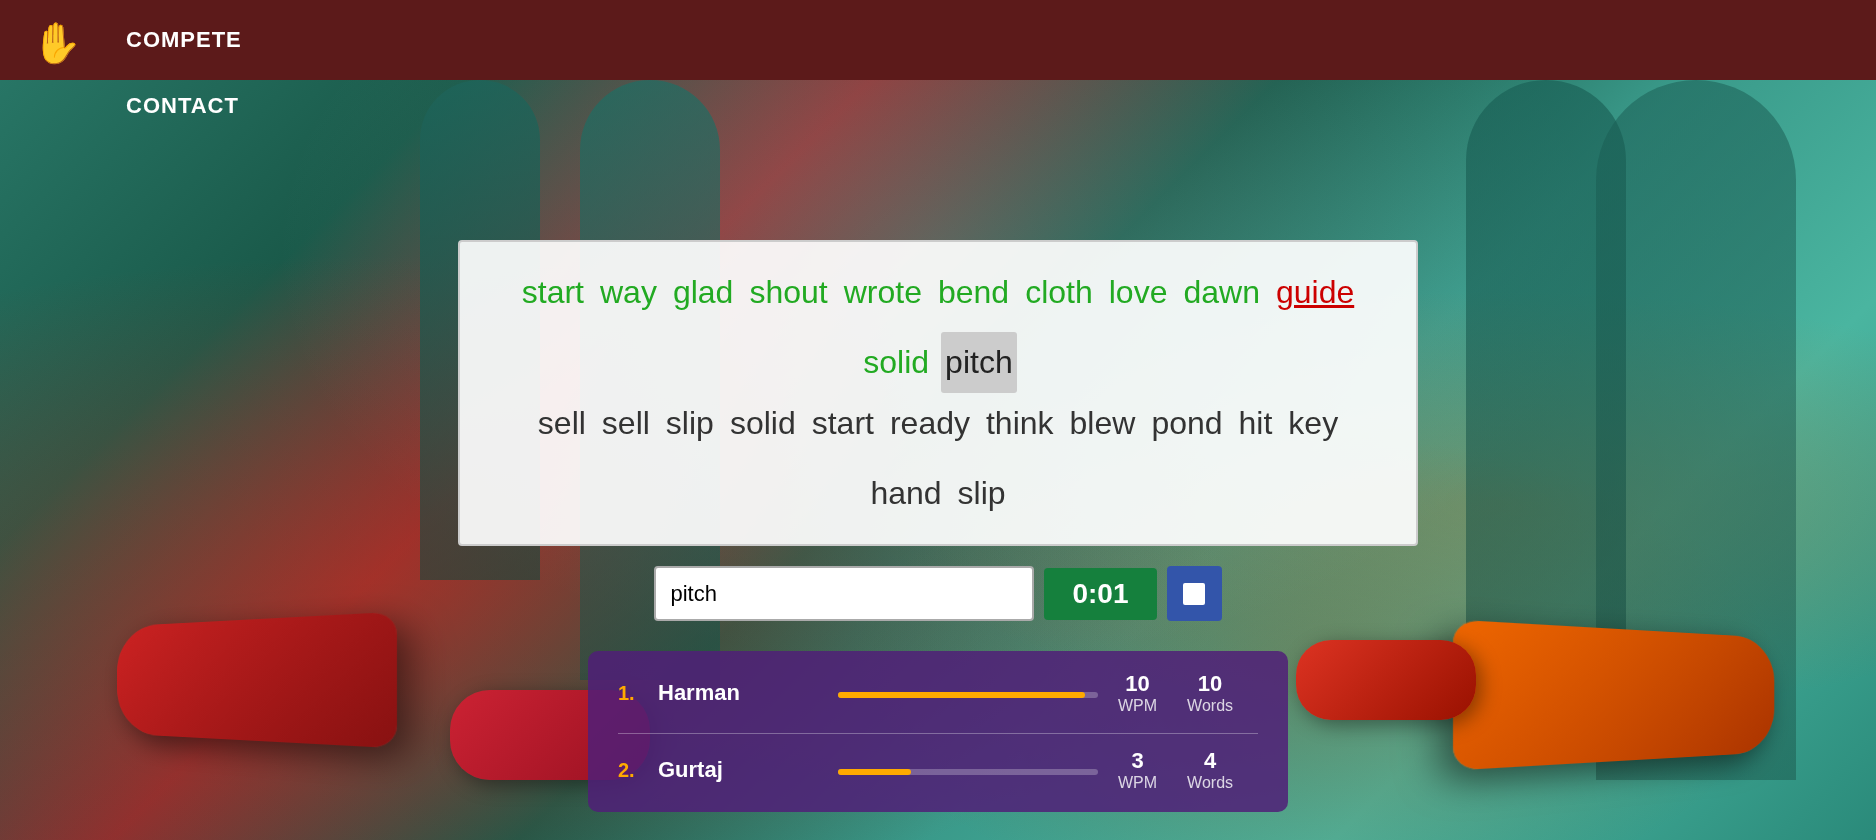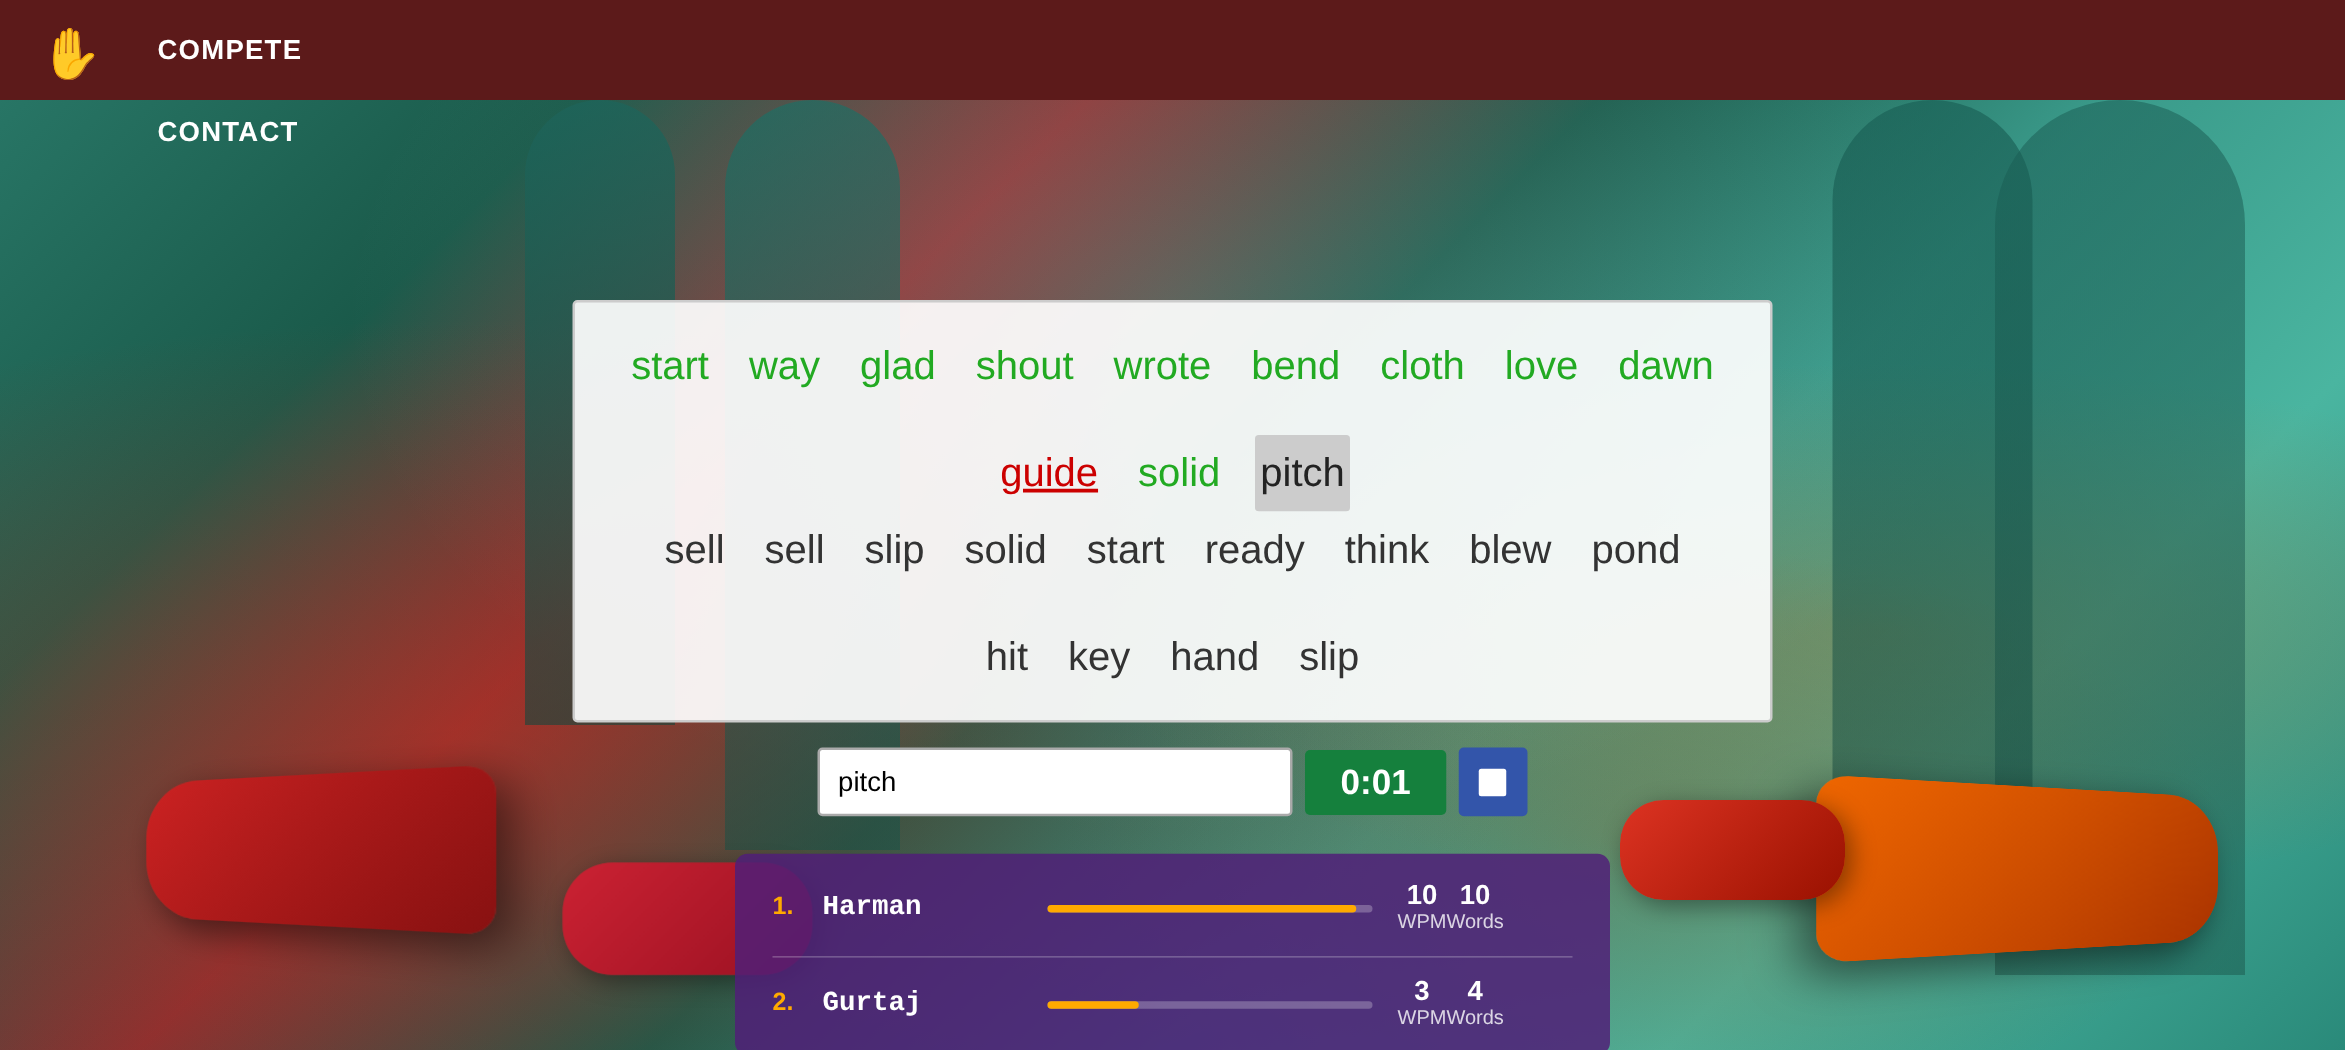--- a/index.html
+++ b/index.html
@@ -116,21 +116,21 @@
       width: 960px;
       margin-bottom: 20px;
       text-align: center;
       line-height: 1.8;
     }
 
     .word-row {
       display: flex;
       flex-wrap: wrap;
       justify-content: center;
-      gap: 24px;
+      gap: 8px;
     }
 
     .word {
       font-size: 32px;
       font-weight: normal;
       padding: 2px 4px;
     }
 
     .word.typed-correct { color: #22aa22; }
     .word.typed-error { color: #cc0000; text-decoration: underline; }
@@ -209,21 +209,20 @@
       font-size: 20px;
       font-weight: bold;
       min-width: 40px;
     }
 
     .player-name {
       color: white;
       font-size: 22px;
       font-weight: bold;
       min-width: 160px;
-      font-family: Liberation Mono, monospace;
     }
 
     .player-bar-container {
       flex: 1;
       margin: 0 20px;
     }
 
     .player-bar-bg {
       width: 100%;
       height: 6px;
@@ -233,20 +232,21 @@
     }
 
     .player-bar-fill {
       height: 6px;
       background: #ffaa00;
       border-radius: 3px;
     }
 
     .player-stats {
       display: flex;
+      gap: 30px;
       min-width: 140px;
     }
 
     .stat-block {
       text-align: center;
     }
 
     .stat-value {
       color: white;
       font-size: 22px;

